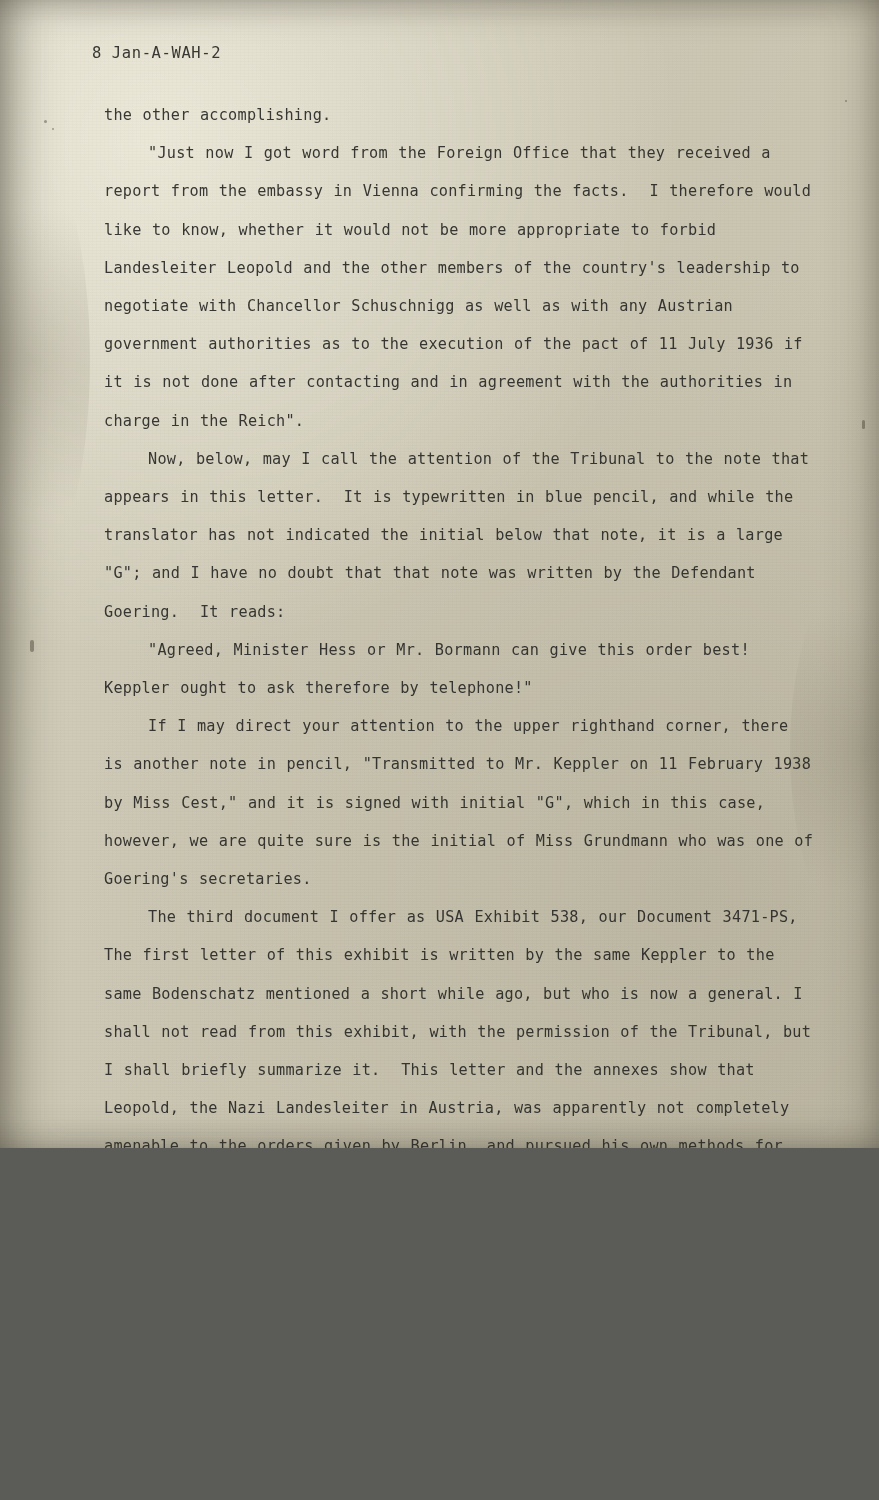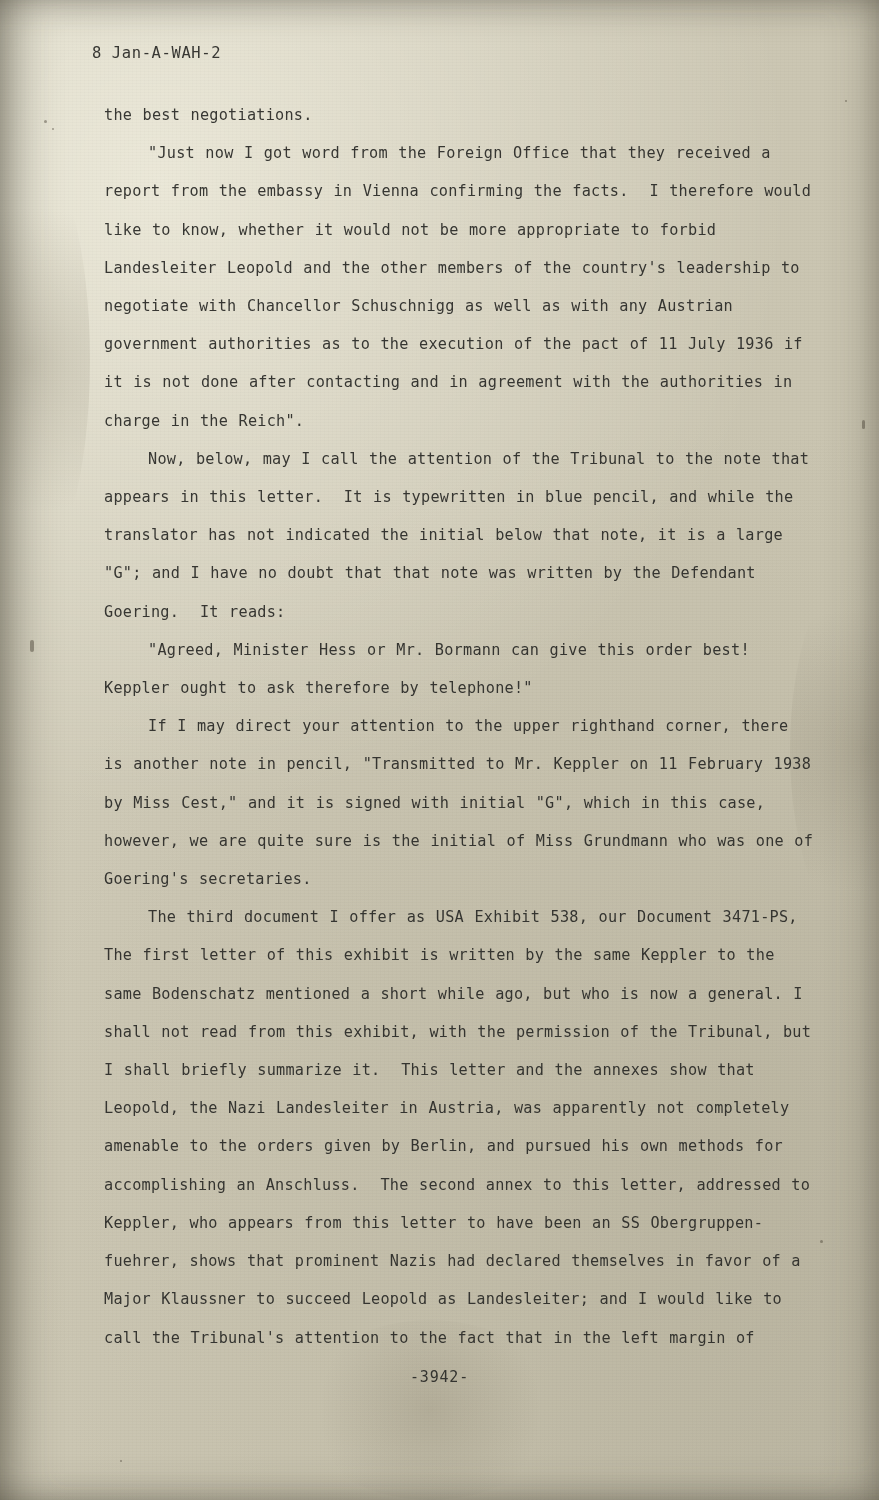--- a/index.html
+++ b/index.html
@@ -3,21 +3,21 @@
 <meta charset="utf-8">
 <style>
   html, body {
     margin: 0;
     padding: 0;
     background: #5b5b58;
   }
   .page {
     position: relative;
     width: 879px;
-    height: 1500px;
+    height: 1148px;
     background: #cfcbb9;
     background-image:
       radial-gradient(circle at 18% 12%, rgba(255,253,240,0.55), rgba(255,253,240,0) 42%),
       radial-gradient(circle at 80% 78%, rgba(162,156,134,0.30), rgba(162,156,134,0) 55%),
       linear-gradient(115deg, #d6d2c0 0%, #cdc8b5 38%, #c9c4b0 70%, #bfbaa6 100%);
     overflow: hidden;
     font-family: "DejaVu Sans Mono", "Liberation Mono", monospace;
     color: #2b2b28;
   }
   .grain {
@@ -104,21 +104,21 @@
   <div class="speck" style="left:52px; top:128px; width:2px; height:2px;"></div>
   <div class="speck" style="left:30px; top:640px; width:4px; height:12px; border-radius:2px;"></div>
   <div class="speck" style="left:862px; top:420px; width:3px; height:9px; border-radius:2px;"></div>
   <div class="speck" style="left:845px; top:100px; width:2px; height:2px;"></div>
   <div class="speck" style="left:820px; top:1240px; width:3px; height:3px;"></div>
   <div class="speck" style="left:120px; top:1460px; width:2px; height:2px;"></div>
 
   <div class="header-line ink-fade">8 Jan-A-WAH-2</div>
 
   <div class="body-block">
-    <p class="para ink-fade">the best negotiations.</p>
+    <p class="para ink-fade">the other accomplishing.</p>
     <p class="para indent ink-fade">"Just now I got word from the Foreign Office that they received a report from the embassy in Vienna confirming the facts.  I therefore would like to know, whether it would not be more appropriate to forbid Landesleiter Leopold and the other members of the country's leadership to negotiate with Chancellor Schuschnigg as well as with any Austrian government authorities as to the execution of the pact of 11 July 1936 if it is not done after contacting and in agreement with the authorities in charge in the Reich".</p>
     <p class="para indent ink-fade">Now, below, may I call the attention of the Tribunal to the note that appears in this letter.  It is typewritten in blue pencil, and while the translator has not indicated the initial below that note, it is a large "G"; and I have no doubt that that note was written by the Defendant Goering.  It reads:</p>
     <p class="para indent ink-fade">"Agreed, Minister Hess or Mr. Bormann can give this order best! Keppler ought to ask therefore by telephone!"</p>
     <p class="para indent ink-fade">If I may direct your attention to the upper righthand corner, there is another note in pencil, "Transmitted to Mr. Keppler on 11 February 1938 by Miss Cest," and it is signed with initial "G", which in this case, however, we are quite sure is the initial of Miss Grundmann who was one of Goering's secretaries.</p>
     <p class="para indent ink-fade">The third document I offer as USA Exhibit 538, our Document 3471-PS, The first letter of this exhibit is written by the same Keppler to the same Bodenschatz mentioned a short while ago, but who is now a general. I shall not read from this exhibit, with the permission of the Tribunal, but I shall briefly summarize it.  This letter and the annexes show that Leopold, the Nazi Landesleiter in Austria, was apparently not completely amenable to the orders given by Berlin, and pursued his own methods for accomplishing an Anschluss.  The second annex to this letter, addressed to Keppler, who appears from this letter to have been an SS Obergruppen-fuehrer, shows that prominent Nazis had declared themselves in favor of a Major Klaussner to succeed Leopold as Landesleiter; and I would like to call the Tribunal's attention to the fact that in the left margin of</p>
   </div>
 
   <div class="footer-page ink-fade">-3942-</div>
 
   <div class="grain"></div>

